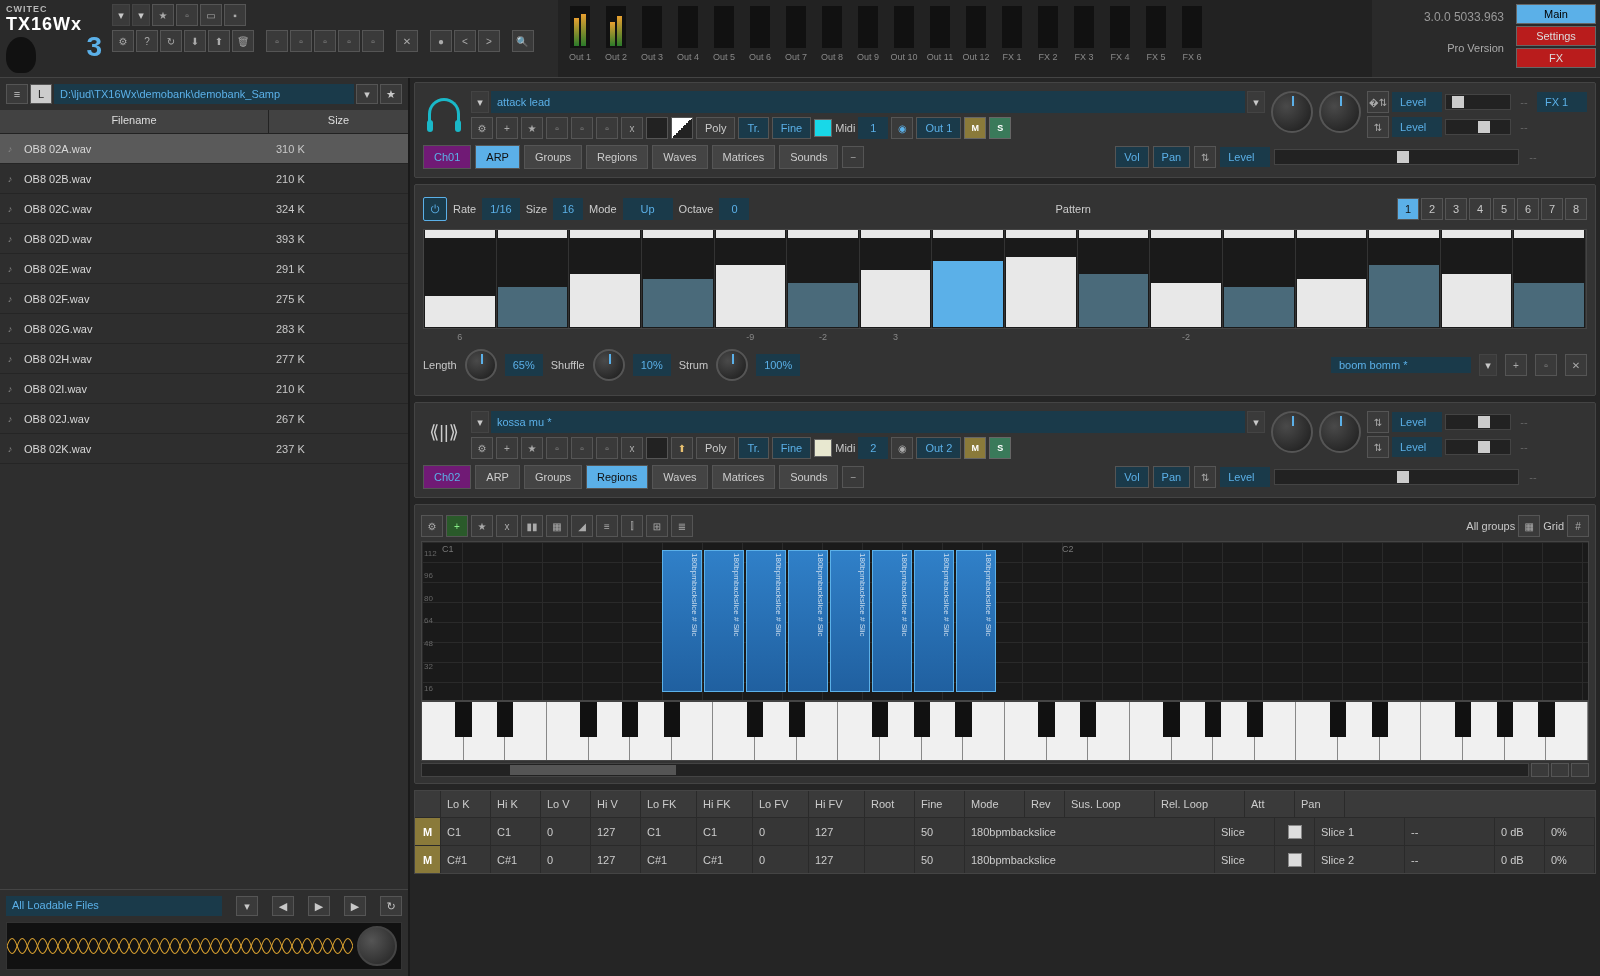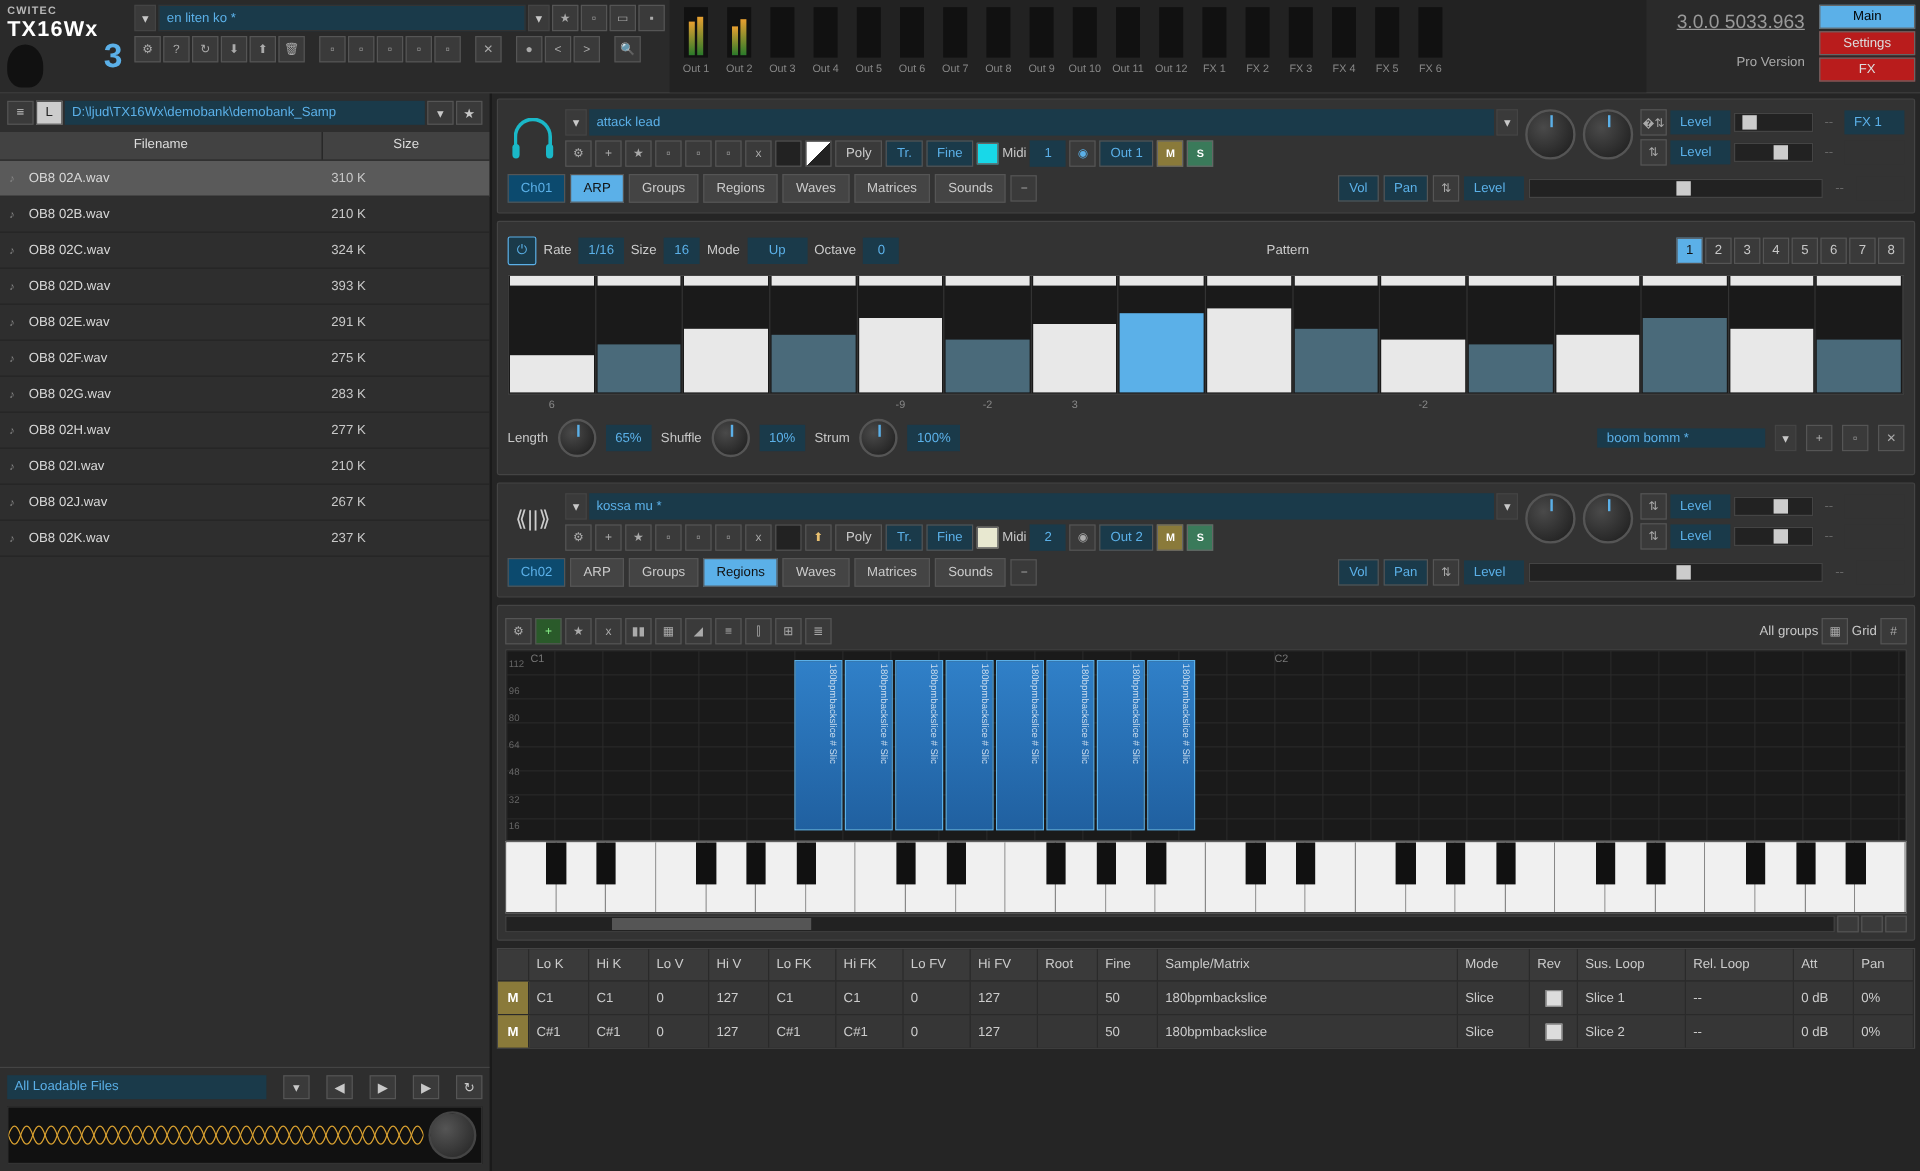--- a/index.html
+++ b/index.html
@@ -20,21 +20,21 @@
 .icon-btn { width:22px; height:22px; background:#3a3a3a; border:1px solid #555; display:flex; align-items:center; justify-content:center; cursor:pointer; color:#aaa; font-size:10px; }
 .toolbar-row { display:flex; gap:2px; flex-wrap:wrap; }
 
 .meters-area { flex:1; display:flex; padding:6px 4px 4px; gap:0; background:#222; }
 .meter-out { width:36px; display:flex; flex-direction:column; align-items:center; }
 .meter-bars { display:flex; gap:2px; height:42px; align-items:flex-end; background:#111; padding:2px; width:20px; justify-content:center; }
 .meter-bar { width:5px; background:linear-gradient(to top,#2a7a2a,#e8a030); }
 .meter-label { font-size:9px; color:#888; margin-top:4px; }
 
 .version-area { width:140px; text-align:right; padding:10px 8px; }
-.version-txt { color:#999; font-size:16px;text-decoration:underline; }
+.version-txt { color:#999; font-size:12px; }
 .version-pro { color:#aaa; font-size:11px; margin-top:18px; }
 
 .nav-area { width:88px; padding:4px; display:flex; flex-direction:column; gap:2px; }
 .nav-btn { height:20px; background:#b91c1c; border:1px solid #666; color:#ddd; display:flex; align-items:center; justify-content:center; cursor:pointer; font-size:11px; }
 .nav-btn.active { background:#5bb0e8; color:#000; }
 
 
 .main { display:flex; height:898px; }
 .sidebar { width:410px; background:#2e2e2e; border-right:2px solid #1a1a1a; display:flex; flex-direction:column; }
 .path-row { display:flex; gap:2px; padding:6px; }
@@ -88,21 +88,21 @@
 .level-rows { display:flex; flex-direction:column; gap:3px; min-width:220px; }
 .level-row { display:flex; gap:3px; align-items:center; }
 .lvl-lbl { background:#1a3a4a; color:#5bb0e8; padding:2px 8px; height:20px; min-width:50px; display:flex; align-items:center; }
 .slider-track { flex:1; height:16px; background:#222; border:1px solid #444; position:relative; }
 .slider-thumb { position:absolute; top:1px; width:12px; height:12px; background:#ccc; }
 .dash { color:#666; min-width:20px; text-align:center; }
 
 .tab-row { display:flex; gap:4px; margin-top:6px; align-items:center; }
 .tab { padding:3px 10px; background:#444; border:1px solid #555; color:#ccc; cursor:pointer; height:24px; display:flex; align-items:center; }
 .tab.active { background:#5bb0e8; color:#111; }
-.tab.dark { background:#0c4a6e; color:#5bb0e8; }
+.tab.dark { background:#701a75; color:#5bb0e8; }
 
 
 .arp-ctrl { display:flex; gap:6px; align-items:center; padding:4px 0; }
 .arp-ctrl .lbl { color:#ccc; }
 .pwr-btn { width:24px; height:24px; background:#1a3a4a; border:1px solid #5bb0e8; display:flex; align-items:center; justify-content:center; color:#5bb0e8; border-radius:2px; }
 .pattern-nums { display:flex; gap:2px; margin-left:auto; }
 .pat-num { width:22px; height:22px; background:#3a3a3a; border:1px solid #555; display:flex; align-items:center; justify-content:center; cursor:pointer; }
 .pat-num.active { background:#5bb0e8; color:#111; }
 
 .arp-grid { height:100px; background:#1a1a1a; border:1px solid #444; display:flex; margin:4px 0; position:relative; }
@@ -149,21 +149,20 @@
   <div class="logo-area">
     <div class="logo-brand">CWITEC</div>
     <div class="logo-title">TX16Wx</div>
     <span class="silhouette"></span>
     <span class="logo-num">3</span>
   </div>
 
   <div class="preset-area">
     <div class="preset-row1">
       <div class="dd-arrow">▾</div>
-      <div class="dropdown">en liten ko *</div>
       <div class="dd-arrow">▾</div>
       <div class="icon-btn">★</div>
       <div class="icon-btn">▫</div>
       <div class="icon-btn">▭</div>
       <div class="icon-btn">▪</div>
     </div>
     <div class="toolbar-row">
       <div class="icon-btn">⚙</div>
       <div class="icon-btn">?</div>
       <div class="icon-btn">↻</div>
@@ -790,21 +789,20 @@
       <div class="dt-cell" style="width: 50px;">Lo K</div>
           <div class="dt-cell" style="width: 50px;">Hi K</div>
           <div class="dt-cell" style="width: 50px;">Lo V</div>
           <div class="dt-cell" style="width: 50px;">Hi V</div>
           <div class="dt-cell" style="width: 56px;">Lo FK</div>
           <div class="dt-cell" style="width: 56px;">Hi FK</div>
           <div class="dt-cell" style="width: 56px;">Lo FV</div>
           <div class="dt-cell" style="width: 56px;">Hi FV</div>
           <div class="dt-cell" style="width: 50px;">Root</div>
           <div class="dt-cell" style="width: 50px;">Fine</div>
-          <div class="dt-cell" style="width: 130px; flex: 1 1 0%;">Sample/Matrix</div>
           <div class="dt-cell" style="width: 60px;">Mode</div>
           <div class="dt-cell" style="width: 40px;">Rev</div>
           <div class="dt-cell" style="width: 90px;">Sus. Loop</div>
           <div class="dt-cell" style="width: 90px;">Rel. Loop</div>
           <div class="dt-cell" style="width: 50px;">Att</div>
           <div class="dt-cell" style="width: 50px;">Pan</div>
         </div>
       <div id="dt-rows">
           <div class="dt-row">
             <div class="dt-cell dt-m">M</div>

